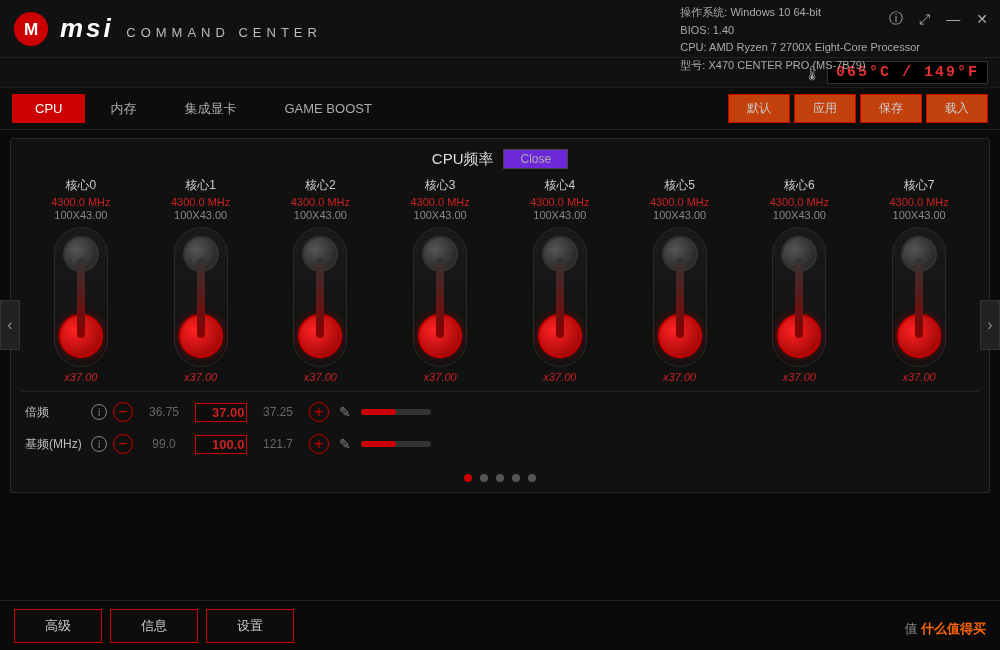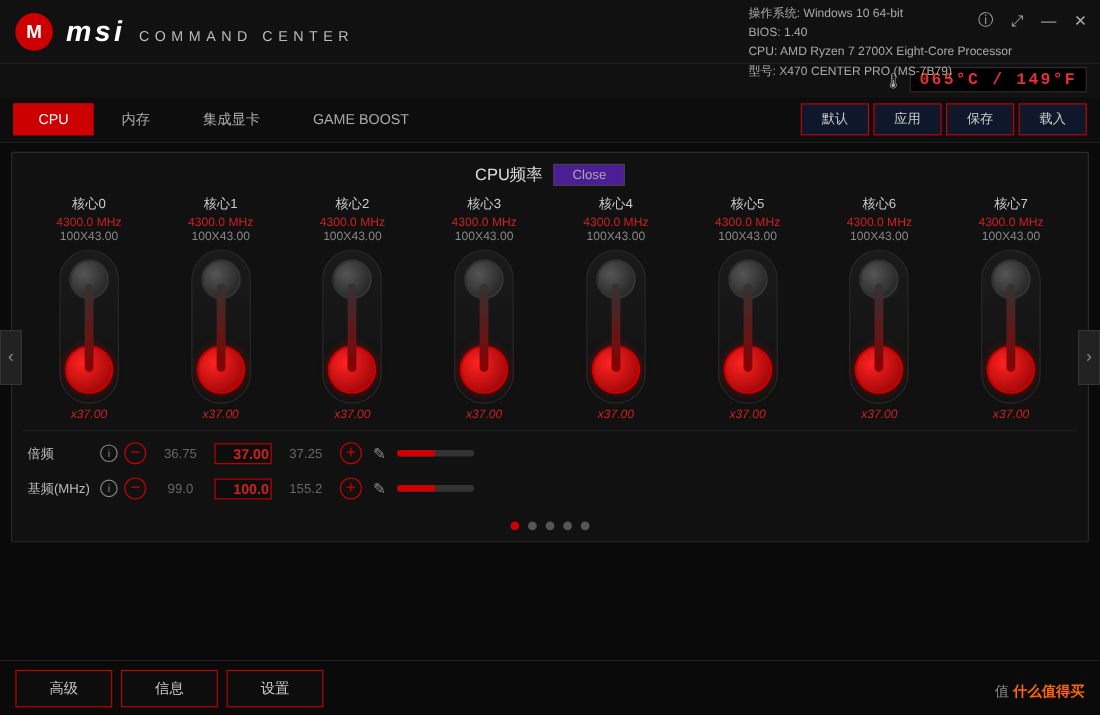--- a/index.html
+++ b/index.html
@@ -115,21 +115,21 @@
 
     .tab-actions {
       margin-left: auto;
       display: flex;
       gap: 4px;
     }
     .action-btn {
       padding: 5px 18px;
       font-size: 12px;
       cursor: pointer;
-      background: #0f172a;
+      background: #c2410c;
       color: #aaa;
       border: 1px solid #cc0000;
       color: #ccc;
     }
 
     
     .main-content {
       background: #111;
       margin: 8px 10px;
       border: 1px solid #2a2a2a;
@@ -143,21 +143,21 @@
       font-size: 15px;
       color: #ddd;
       margin-bottom: 8px;
       display: flex;
       align-items: center;
       justify-content: center;
       gap: 10px;
     }
 
     .close-btn {
-      background: #4c1d95;
+      background: #6d28d9;
       border: 1px solid #444;
       color: #aaa;
       padding: 2px 16px;
       font-size: 12px;
       cursor: pointer;
     }
 
     
     .cores-container {
       display: flex;
@@ -578,21 +578,21 @@
         <div class="slider-mini-fill"></div>
       </div>
     </div>
 
     <div class="control-row">
       <span class="ctrl-label">基频(MHz)</span>
       <div class="info-icon">i</div>
       <button class="step-btn">−</button>
       <span class="val-inactive">99.0</span>
       <span class="val-active">100.0</span>
-      <span class="val-inactive">155.2</span>
+      <span class="val-inactive">121.7</span>
       <button class="step-btn">+</button>
       <span class="pencil-icon">✎</span>
       <div class="slider-mini">
         <div class="slider-mini-fill"></div>
       </div>
     </div>
   </div>
 
   <div class="pagination">
     <div class="dot active"></div>

